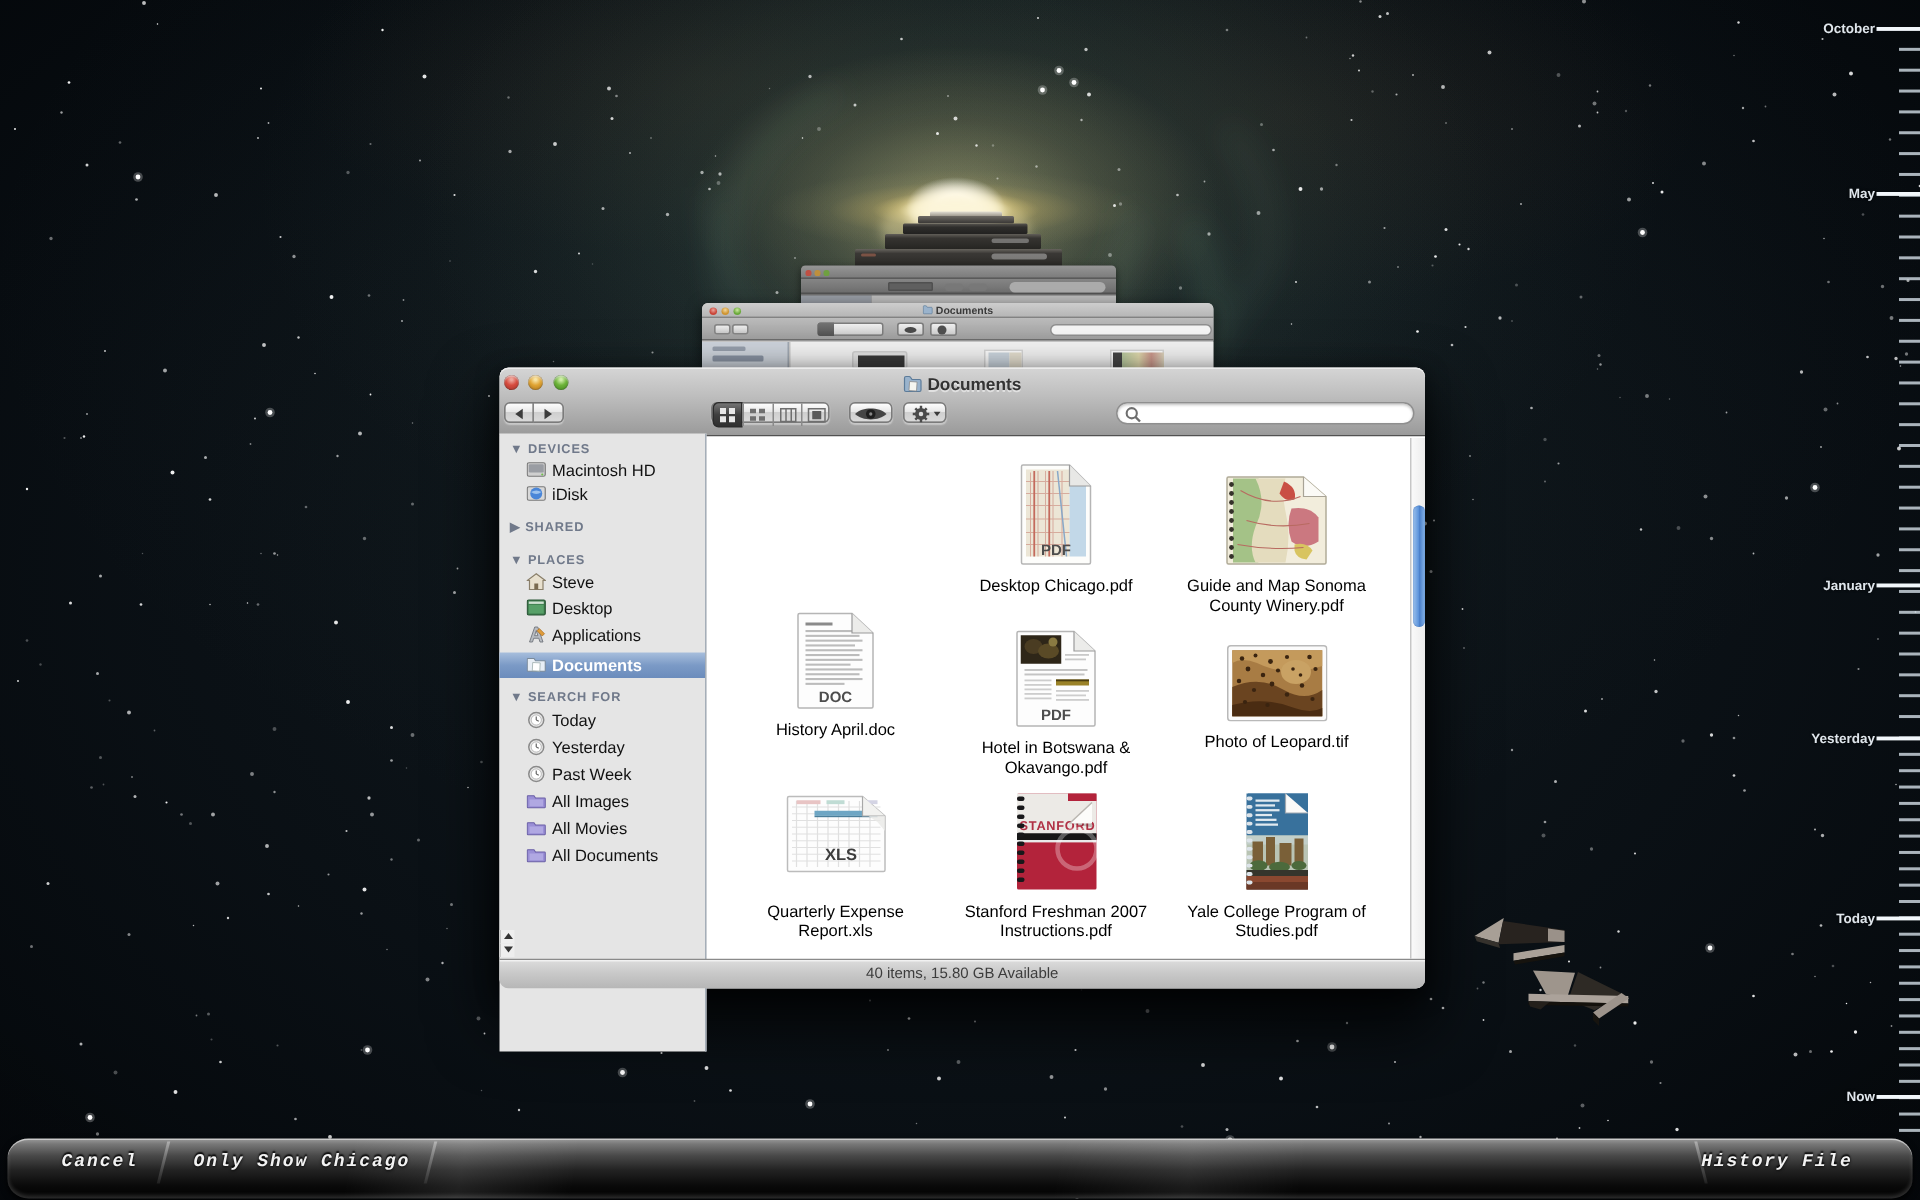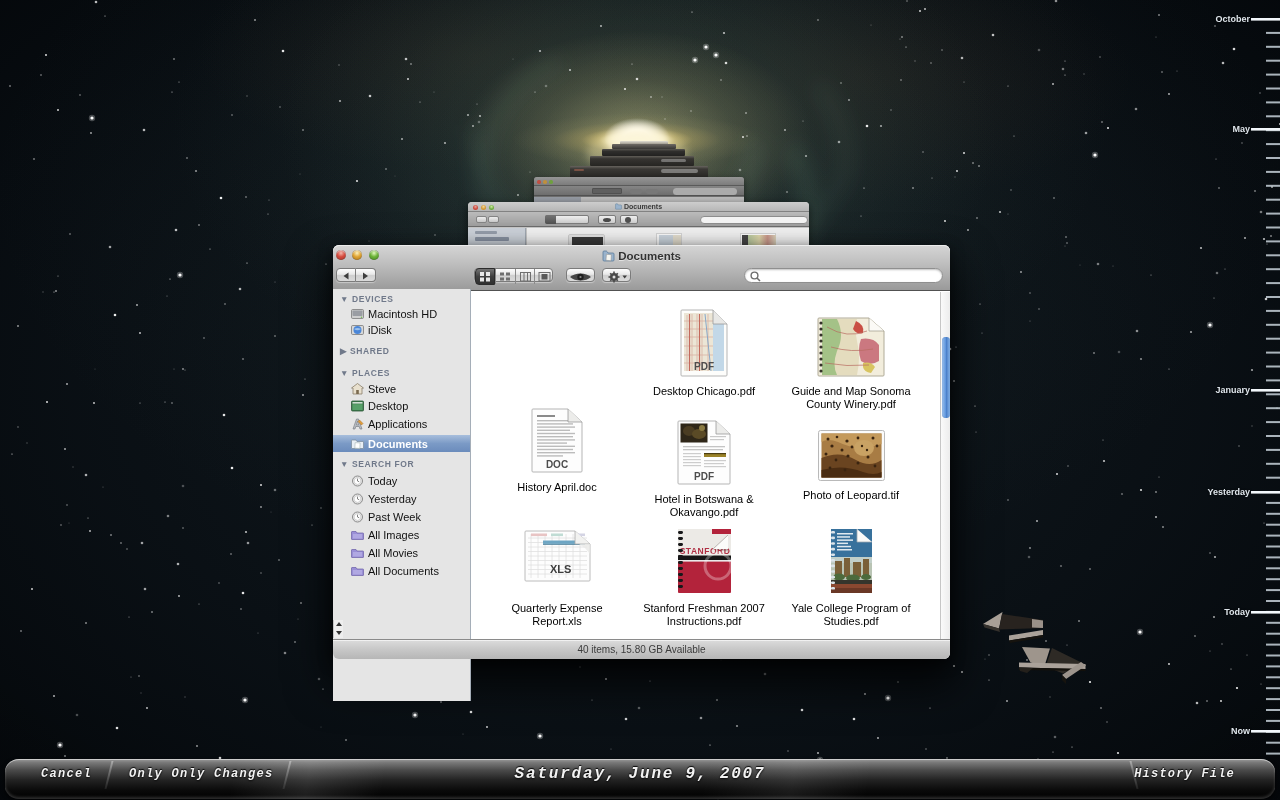--- a/index.html
+++ b/index.html
@@ -1232,17 +1232,16 @@
     <path d="M44,67.5 L58,68 L52,73 L45,71 Z" fill="#24201b"></path>
   </g>
 </svg>
 
 <div id="bbar">
   <div class="abs" style="left:0;top:0;width:100%;height:100%;background:linear-gradient(100deg, rgba(255,255,255,0) 18%, rgba(255,255,255,0.10) 24%, rgba(255,255,255,0) 30%, rgba(255,255,255,0) 55%, rgba(255,255,255,0.08) 62%, rgba(255,255,255,0) 68%);"></div>
   <div class="bbdiv" style="left:103px; transform:skewX(-14deg);"></div>
   <div class="bbdiv" style="left:281px; transform:skewX(-14deg);"></div>
   <div class="bbdiv" style="left:1128px; transform:skewX(14deg);"></div>
   <div class="bbtext" style="left:36px;top:8px;font-size:12px;letter-spacing:1.3px;">Cancel</div>
-  <div class="bbtext" style="left:124px;top:8px;font-size:12px;letter-spacing:1.3px;">Only Only Changes</div>
-  <div class="bbtext" style="left:0;top:5.5px;width:100%;text-align:center;font-size:16px;letter-spacing:1.8px;">Saturday, June 9, 2007</div>
+  <div class="bbtext" style="left:124px;top:8px;font-size:12px;letter-spacing:1.3px;">Only Show Chicago</div>
   <div class="bbtext" style="right:40px;top:8px;font-size:12px;letter-spacing:1.2px;">History File</div>
 </div>
 </div>
 
 </body></html>

